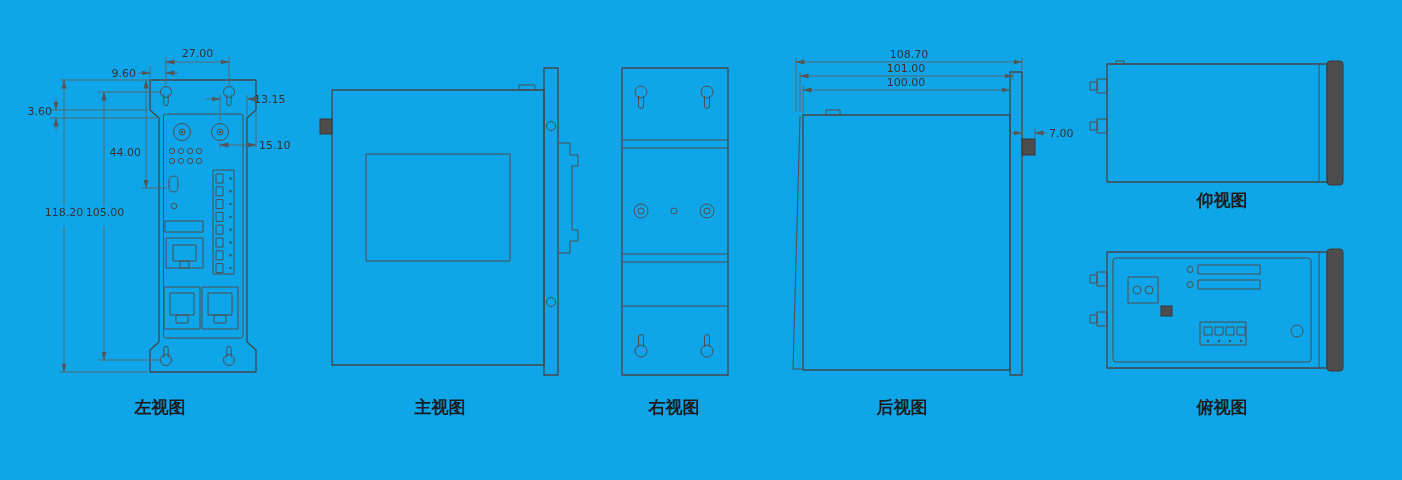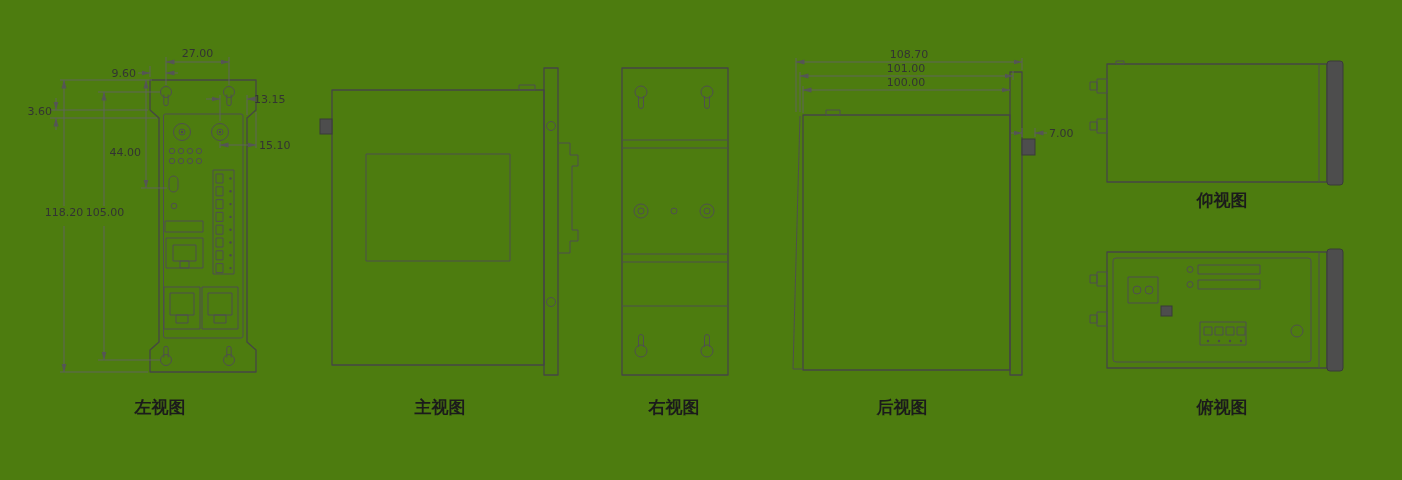--- a/index.html
+++ b/index.html
@@ -1,16 +1,16 @@
 <!DOCTYPE html>
 <html><head>
 <meta charset="utf-8">
 <style>
   html,body{margin:0;padding:0;background:#ffffff;}
-  .stage{width:1402px;height:480px;background:#4d7c0f;position:relative;overflow:hidden;
+  .stage{width:1402px;height:480px;background:#0ea5e9;position:relative;overflow:hidden;
          font-family:"DejaVu Sans","Liberation Sans",sans-serif;text-align:center;}
   svg{display:block;}
   .ol{fill:none;stroke:#454545;stroke-width:1.3;stroke-linejoin:round;}
   .il{fill:none;stroke:#4f4f4f;stroke-width:1;stroke-linejoin:round;}
   .dl{fill:none;stroke:#636363;stroke-width:0.9;}
   .dt{font-family:"DejaVu Sans","Liberation Sans",sans-serif;font-size:11px;fill:#333;}
   .vl{font-family:"DejaVu Sans","Liberation Sans",sans-serif;font-size:17px;font-weight:600;fill:#1b1b1b;}
   .dark{fill:#4d4d4d;stroke:#3a3a3a;stroke-width:1;}
   .dot{fill:#4a4a4a;stroke:none;}
 </style>

